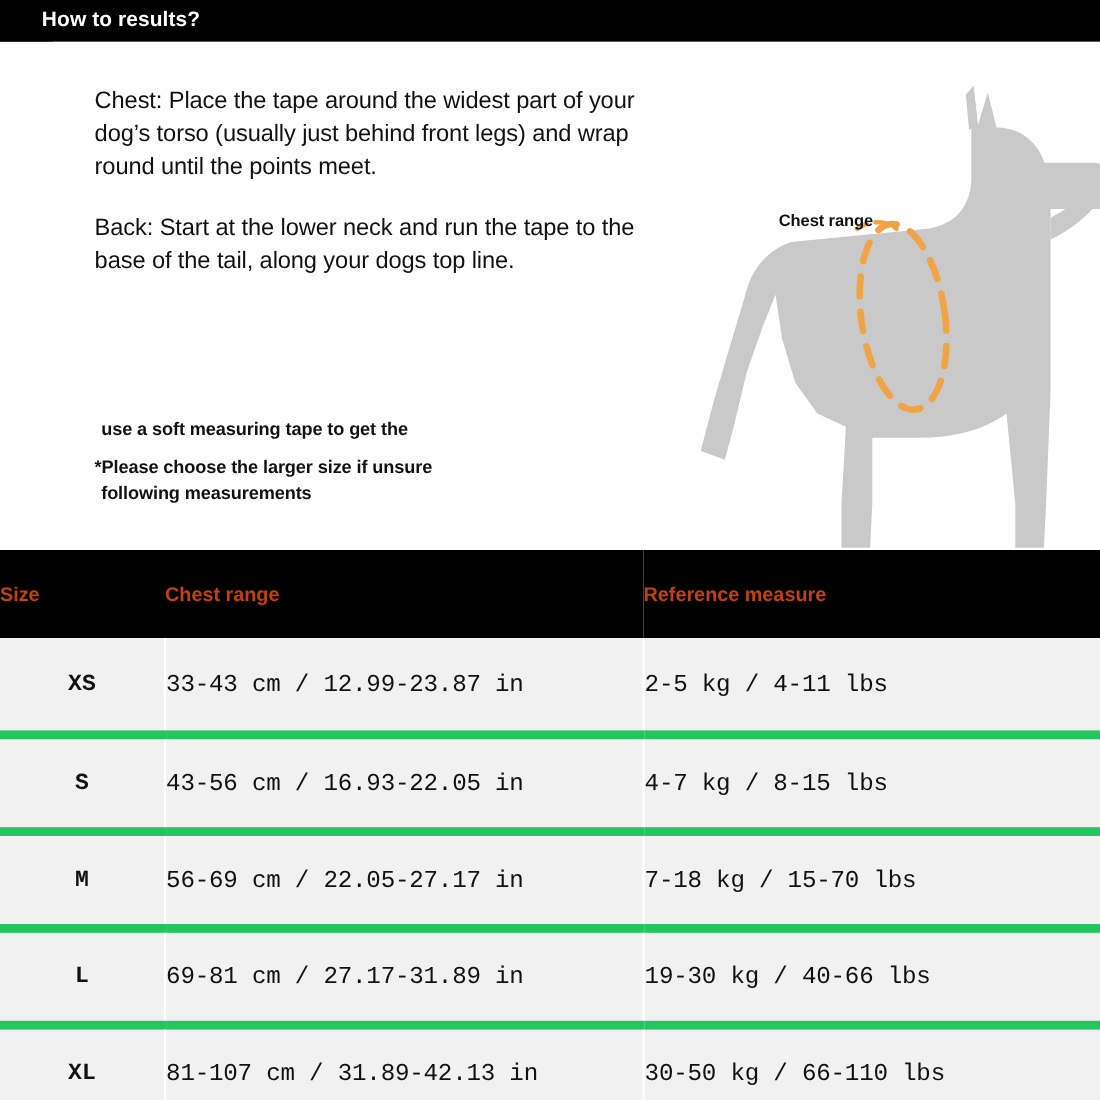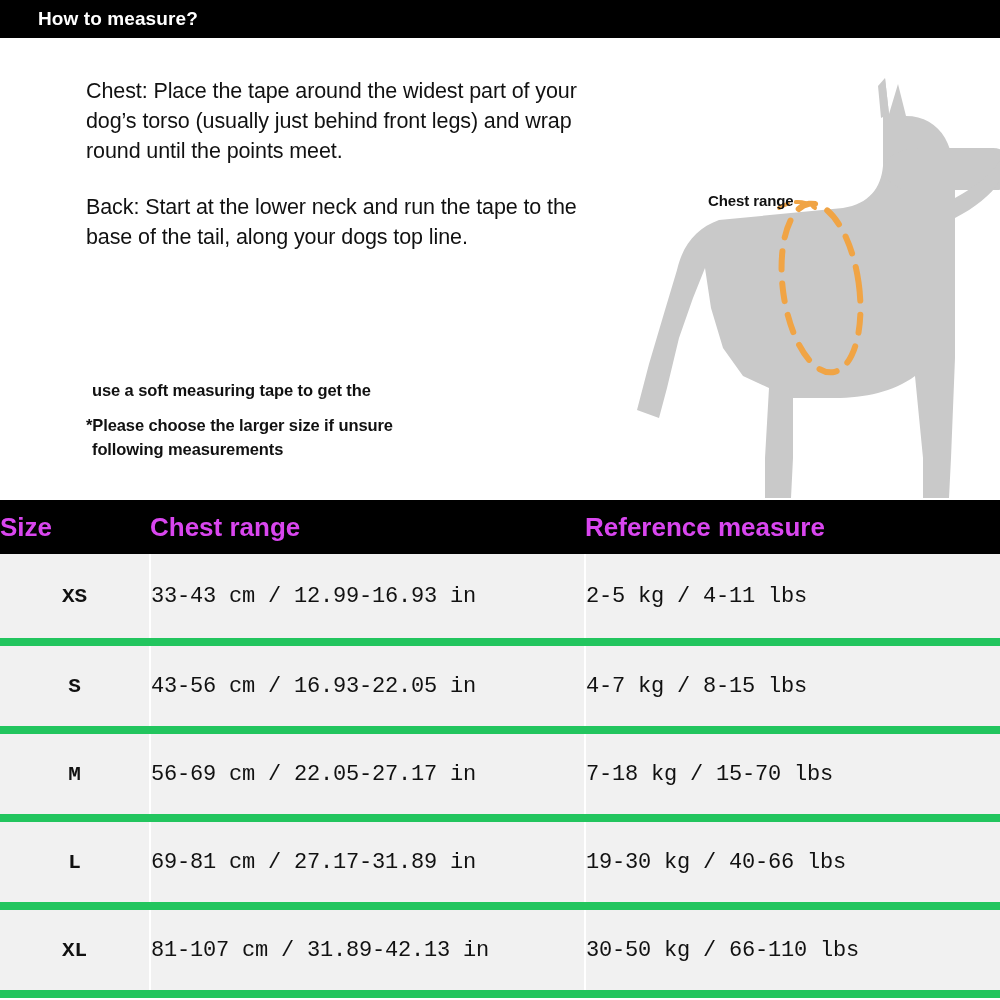--- a/index.html
+++ b/index.html
@@ -117,23 +117,23 @@
   .size-table th, .size-table td {
     padding: 0;
     margin: 0;
   }
   .col-size { width: 150px; }
   .col-chest { width: 435px; }
   .col-weight { width: 415px; }
 
   .size-table thead th {
     background: #000000;
-    color: #d946ef;
-    height: 54px;
-    font-size: 26px;
+    color: #c2410c;
+    height: 80px;
+    font-size: 18px;
     font-weight: bold;
     text-align: left;
     vertical-align: middle;
     letter-spacing: 0px;
   }
   .th-size { padding-left: 48px; }
   .th-chest { padding-left: 22px; }
   .th-weight { padding-left: 18px; }
 
   .size-table tbody tr {
@@ -167,21 +167,21 @@
     color: #111111;
     letter-spacing: -0.2px;
   }
 </style>
 </head>
 <body>
 
 <div class="page">
 
   <div class="header-bar">
-    <div class="header-title">How to measure?</div>
+    <div class="header-title">How to results?</div>
   </div>
 
   <div class="info-section">
 
     <div class="info-text">
       <p class="para">Chest: Place the tape around the widest part of your dog’s torso (usually just behind front legs) and wrap round until the points meet.</p>
       <p class="para">Back: Start at the lower neck and run the tape to the base of the tail, along your dogs top line.</p>
     </div>
 
     <div class="notes">
@@ -268,21 +268,21 @@
     <thead>
       <tr>
         <th class="th-size">Size</th>
         <th class="th-chest">Chest range</th>
         <th class="th-weight">Reference measure</th>
       </tr>
     </thead>
     <tbody>
       <tr>
         <td class="cell-size">XS</td>
-        <td class="cell-chest">33-43 cm / 12.99-16.93 in</td>
+        <td class="cell-chest">33-43 cm / 12.99-23.87 in</td>
         <td class="cell-weight">2-5 kg / 4-11 lbs</td>
       </tr>
       <tr>
         <td class="cell-size">S</td>
         <td class="cell-chest">43-56 cm / 16.93-22.05 in</td>
         <td class="cell-weight">4-7 kg / 8-15 lbs</td>
       </tr>
       <tr>
         <td class="cell-size">M</td>
         <td class="cell-chest">56-69 cm / 22.05-27.17 in</td>

